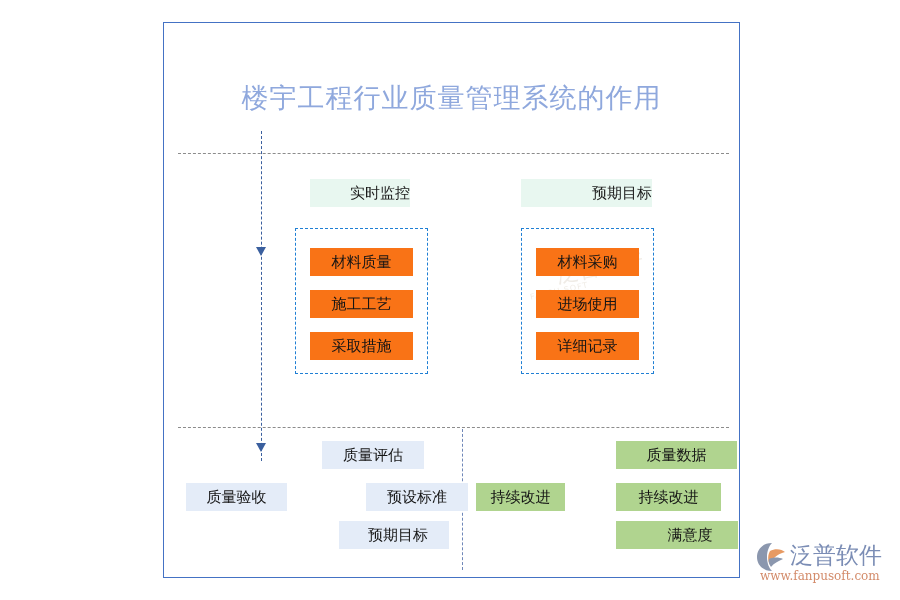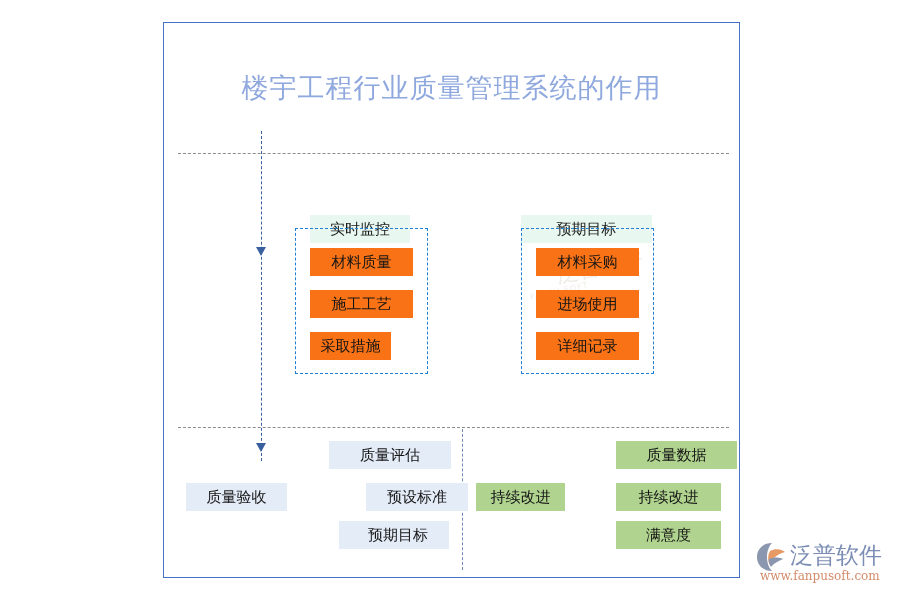--- a/index.html
+++ b/index.html
@@ -23,21 +23,21 @@
     width: 577px;
     height: 556px;
     border: 1.6px solid #4472c4;
     box-sizing: border-box;
   }
 
   
   #title {
     position: absolute;
     left: 163px;
-    top: 70px;
+    top: 80px;
     width: 577px;
     text-align: center;
     font-size: 27px;
     letter-spacing: 1px;
     color: #8fa8dd;
     font-family: "DejaVu Sans", "Liberation Sans", sans-serif;
     white-space: nowrap;
   }
 
   
@@ -75,25 +75,24 @@
     border-top: 9px solid #3a5f9e;
   }
   #arrow-1 { left: 256px; top: 247px; }
   #arrow-2 { left: 256px; top: 443px; }
 
   
   .group-header {
     position: absolute;
     height: 28px;
     line-height: 28px;
-    text-align: center;
+    text-align: right;
     background: #e8f7f0;
     color: #1a1a1a;
     font-size: 15px;
-    margin-top: 36px;
   }
   #header-monitor { left: 310px; top: 179px; width: 100px; }
   #header-quality { left: 521px; top: 179px; width: 131px; }
 
   
   .group-box {
     position: absolute;
     border: 1.7px dashed #1f7fd4;
     box-sizing: border-box;
   }
@@ -110,38 +109,38 @@
     color: #151515;
     white-space: nowrap;
   }
   .chip.yellow { background: #f97316; }
   .chip.blue   { background: #e4ecf8; }
   .chip.green  { background: #b0d48f; }
 
   
   #chip-m-0 { left: 310px; top: 248px; width: 103px; }
   #chip-m-1 { left: 310px; top: 290px; width: 103px; }
-  #chip-m-2 { left: 310px; top: 332px; width: 81px; }
+  #chip-m-2 { left: 310px; top: 332px; width: 103px; }
   
   #chip-q-0 { left: 536px; top: 248px; width: 103px; }
   #chip-q-1 { left: 536px; top: 290px; width: 103px; }
   #chip-q-2 { left: 536px; top: 332px; width: 103px; }
 
   
   #chip-accept { left: 186px; top: 483px; width: 101px; text-align: center; }
   
-  #chip-b-0 { left: 329px; top: 441px; width: 122px; }
+  #chip-b-0 { left: 322px; top: 441px; width: 102px; }
   #chip-b-1 { left: 339px; top: 483px; width: 102px; margin-left: 27px; }
   #chip-b-2 { left: 339px; top: 521px; width: 102px; padding-left: 8px; }
   
   #chip-improve { left: 476px; top: 483px; width: 89px; }
   
   #chip-g-0 { left: 616px; top: 441px; width: 121px; }
   #chip-g-1 { left: 616px; top: 483px; width: 105px; }
-  #chip-g-2 { left: 616px; top: 521px; width: 105px; }
+  #chip-g-2 { left: 616px; top: 521px; width: 96px; padding-left: 26px; }
 
   
   #watermark {
     position: absolute;
     left: 524px;
     top: 244px;
     width: 150px;
     height: 70px;
     opacity: 0.22;
     transform: rotate(-12deg);

